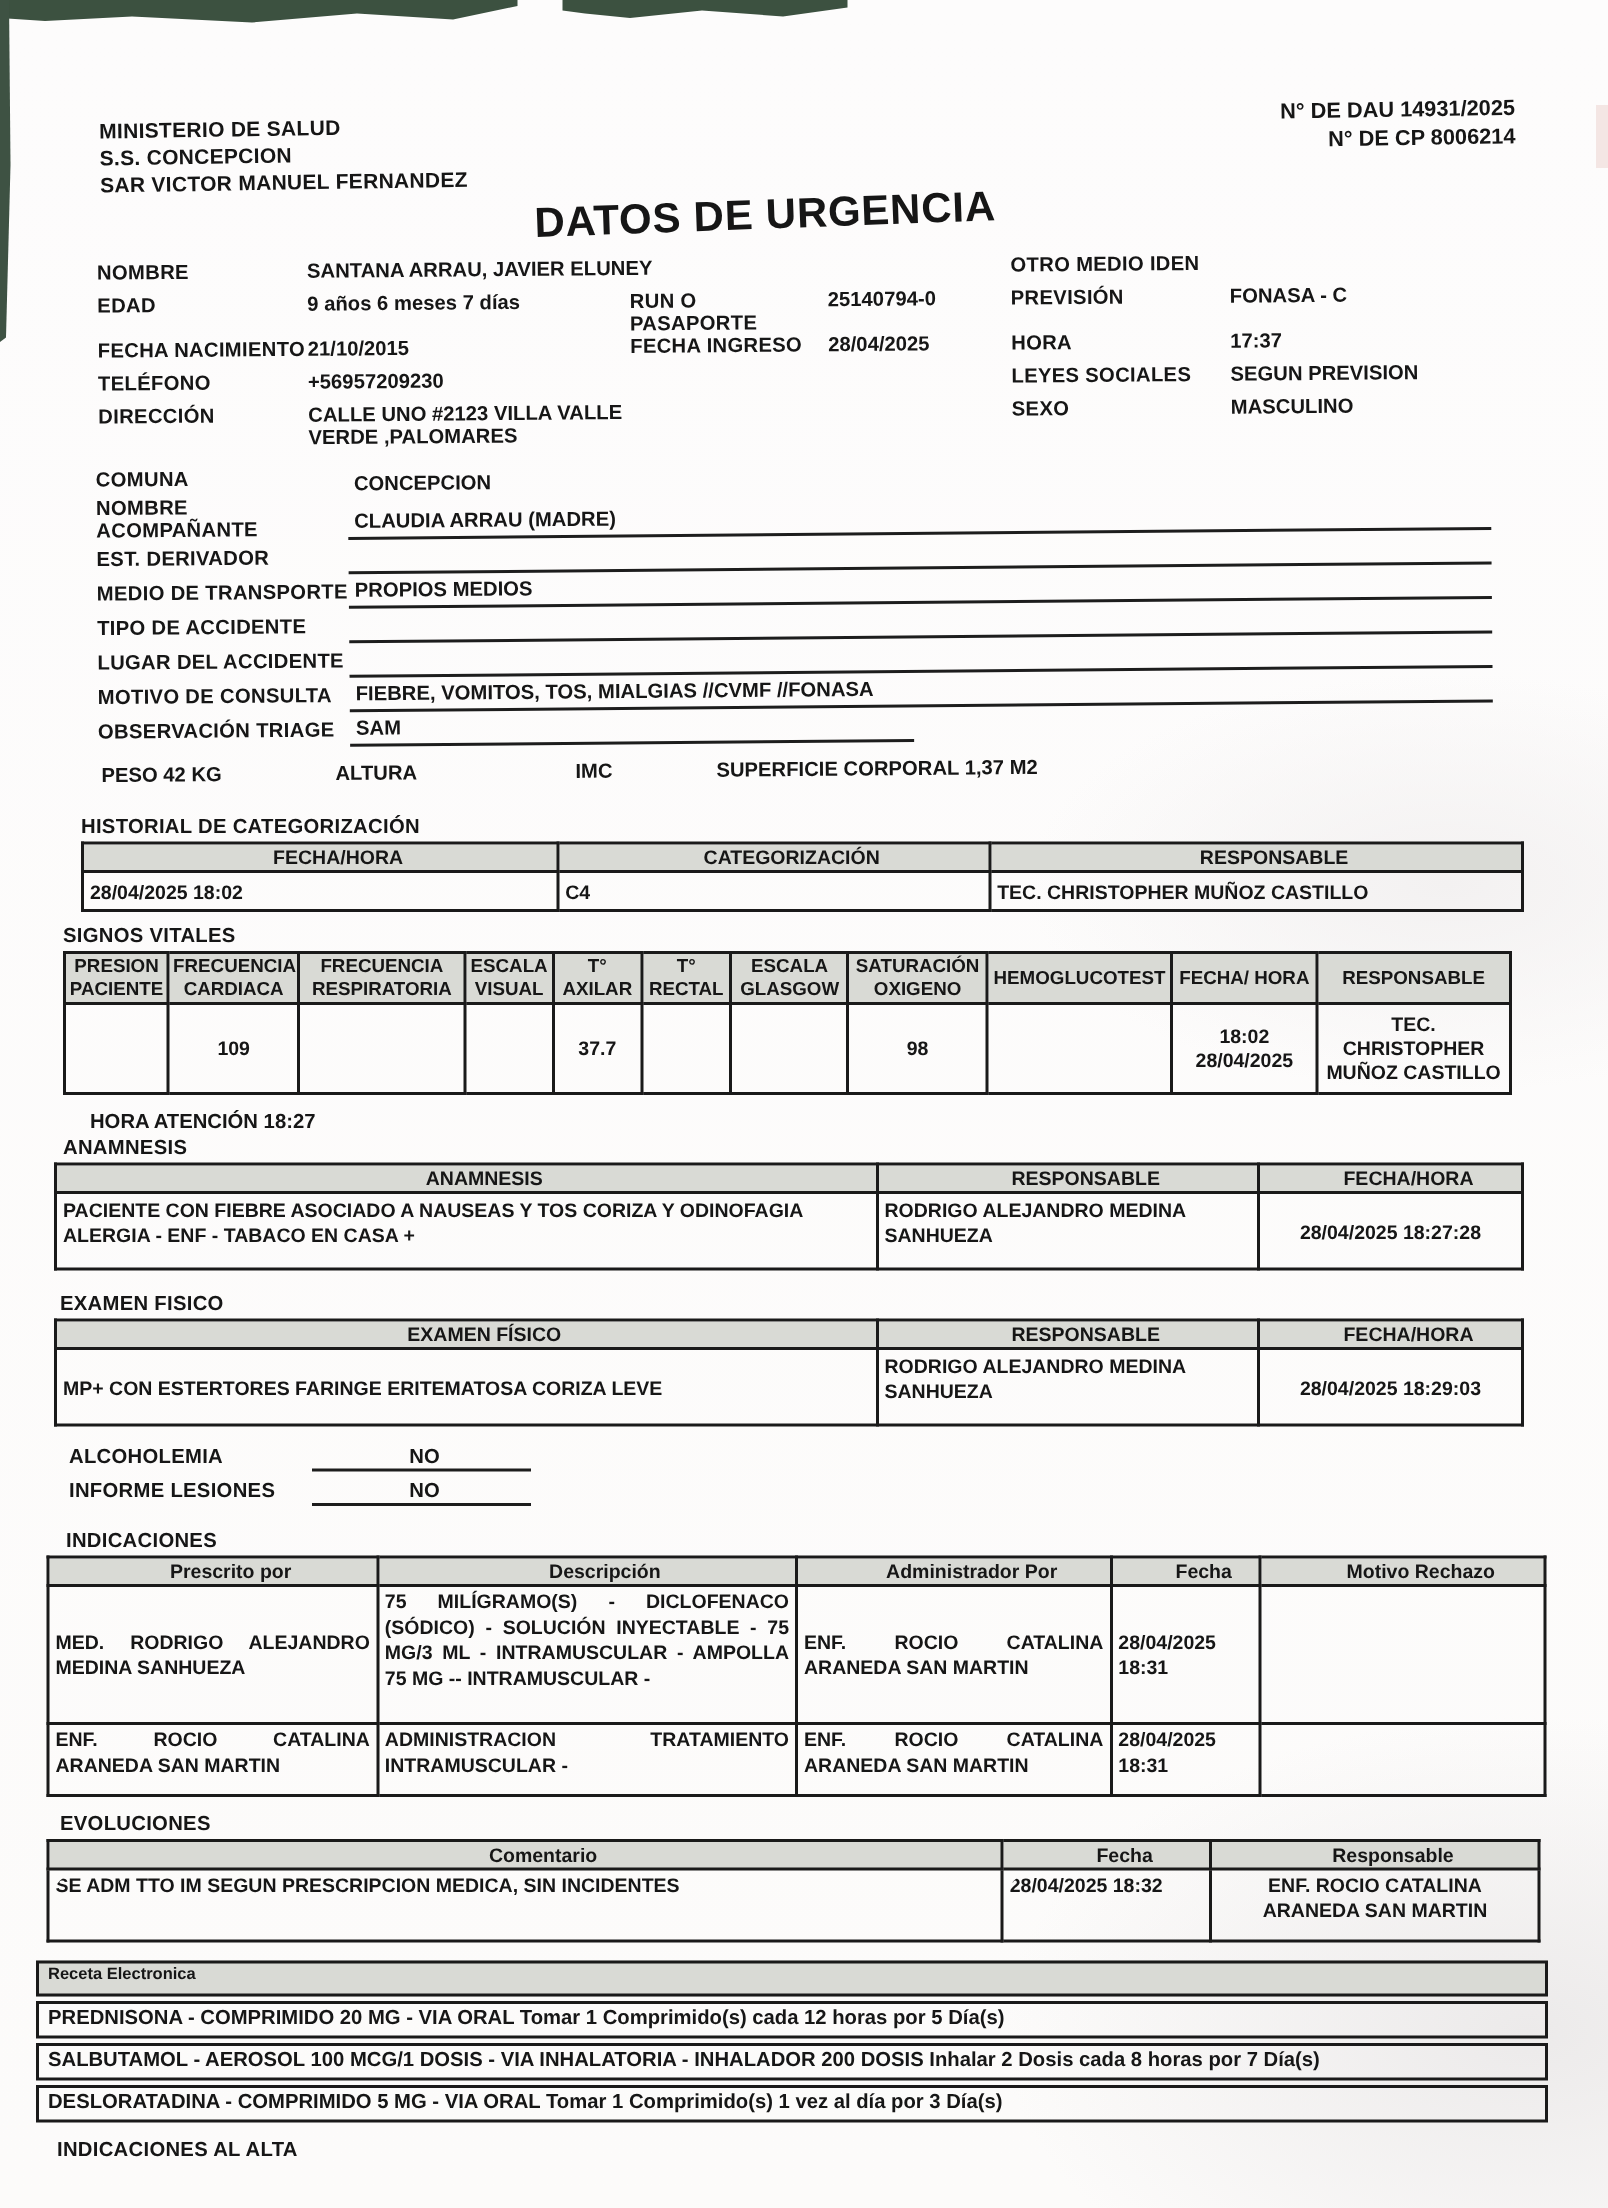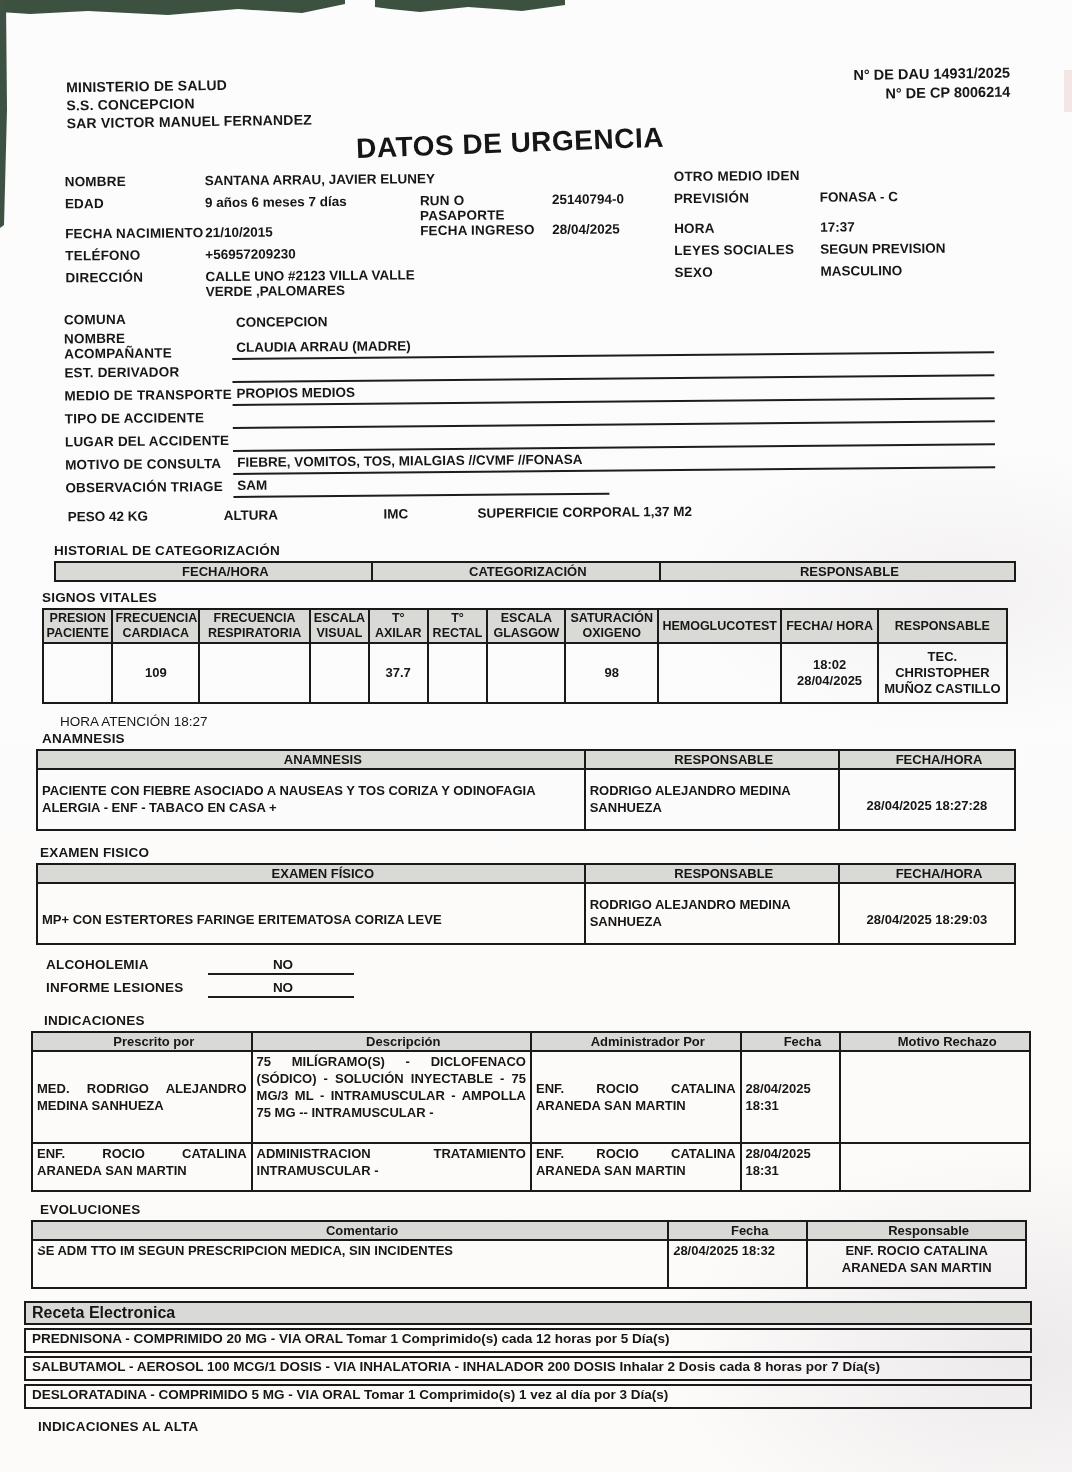--- a/index.html
+++ b/index.html
@@ -54,39 +54,39 @@
   td.c{text-align:center;}
   td.j{text-align:justify;}
 
   .historial{width:962px;margin-left:6px;}
   .historial td{height:22px;}
 
   .vitals{width:966px;margin-left:-6px;}
   .vitals th{font-size:12.5px;padding:1px 2px;}
   .vitals td{height:56px;text-align:center;line-height:16px;}
 
-  .hora-at{font-size:13.5px;font-weight:400;margin:10px 0 0 -4px;padding-left:16px;}
+  .hora-at{font-size:13.5px;font-weight:700;margin:10px 0 0 -4px;padding-left:16px;}
 
   .obs-tbl{width:980px;margin-left:-12px;}
-  .obs-tbl td{height:46px;line-height:17px;vertical-align:top;padding-top:12px;}
+  .obs-tbl td{height:46px;line-height:17px;vertical-align:top;padding-top:2px;}
   .obs-tbl td.c{vertical-align:middle;}
 
   .labs{margin-left:-2px;margin-top:12px;}
   .labrow{display:flex;align-items:flex-start;height:23px;}
   .labrow .lbl{width:162px;}
   .labrow .uline{width:142px;text-align:center;min-height:15px;}
 
   .indic{width:1000px;margin-left:-17px;}
   .indic td{vertical-align:top;line-height:17px;padding-top:1px;}
 
   .evol{width:996px;margin-left:-17px;}
   .evol td{height:44px;vertical-align:top;line-height:17px;border-radius:22px;}
 
   .receta{margin-left:-24px;width:1008px;margin-top:12px;}
-  .receta .bar{border:2px solid #1a1a1a;background:#d9dad5;font-size:16px;font-weight:700;padding:1px 6px;height:18px;}
+  .receta .bar{border:2px solid #1a1a1a;background:#d9dad5;font-size:11px;font-weight:700;padding:1px 6px;height:18px;}
   .receta .rrow{border:2px solid #1a1a1a;font-size:13.5px;font-weight:600;padding:1px 6px;margin-top:3px;height:19px;white-space:nowrap;overflow:hidden;}
 </style>
 </head>
 <body>
 
 <div class="page">
 
   <svg class="scan-art" width="1072" height="260" viewBox="0 0 1072 260" aria-hidden="true">
     <polygon points="0,0 345,0 345,4 302,13 238,9 168,15 88,11 30,14 0,12" fill="#3c5140"></polygon>
     <polygon points="375,0 565,0 565,5 522,11 468,7 420,12 390,9 375,7" fill="#3c5140"></polygon>
@@ -202,20 +202,25 @@
       <colgroup>
           <col style="width:33%">
           <col style="width:30%">
           <col style="width:37%">
         </colgroup>
       <tbody>
           <tr>
         <th>FECHA/HORA</th>
         <th>CATEGORIZACIÓN</th>
         <th>RESPONSABLE</th>
+      </tr>
+      <tr>
+        <td>28/04/2025 18:02</td>
+        <td>C4</td>
+        <td>TEC. CHRISTOPHER MUÑOZ CASTILLO</td>
       </tr>
     </tbody>
       </table>
 
     <div class="sect" style="margin-left:-6px;margin-top:8px">SIGNOS VITALES</div>
     <table class="tbl vitals">
       <colgroup>
         <col style="width:7.2%">
           <col style="width:9%">
           <col style="width:11.5%">

